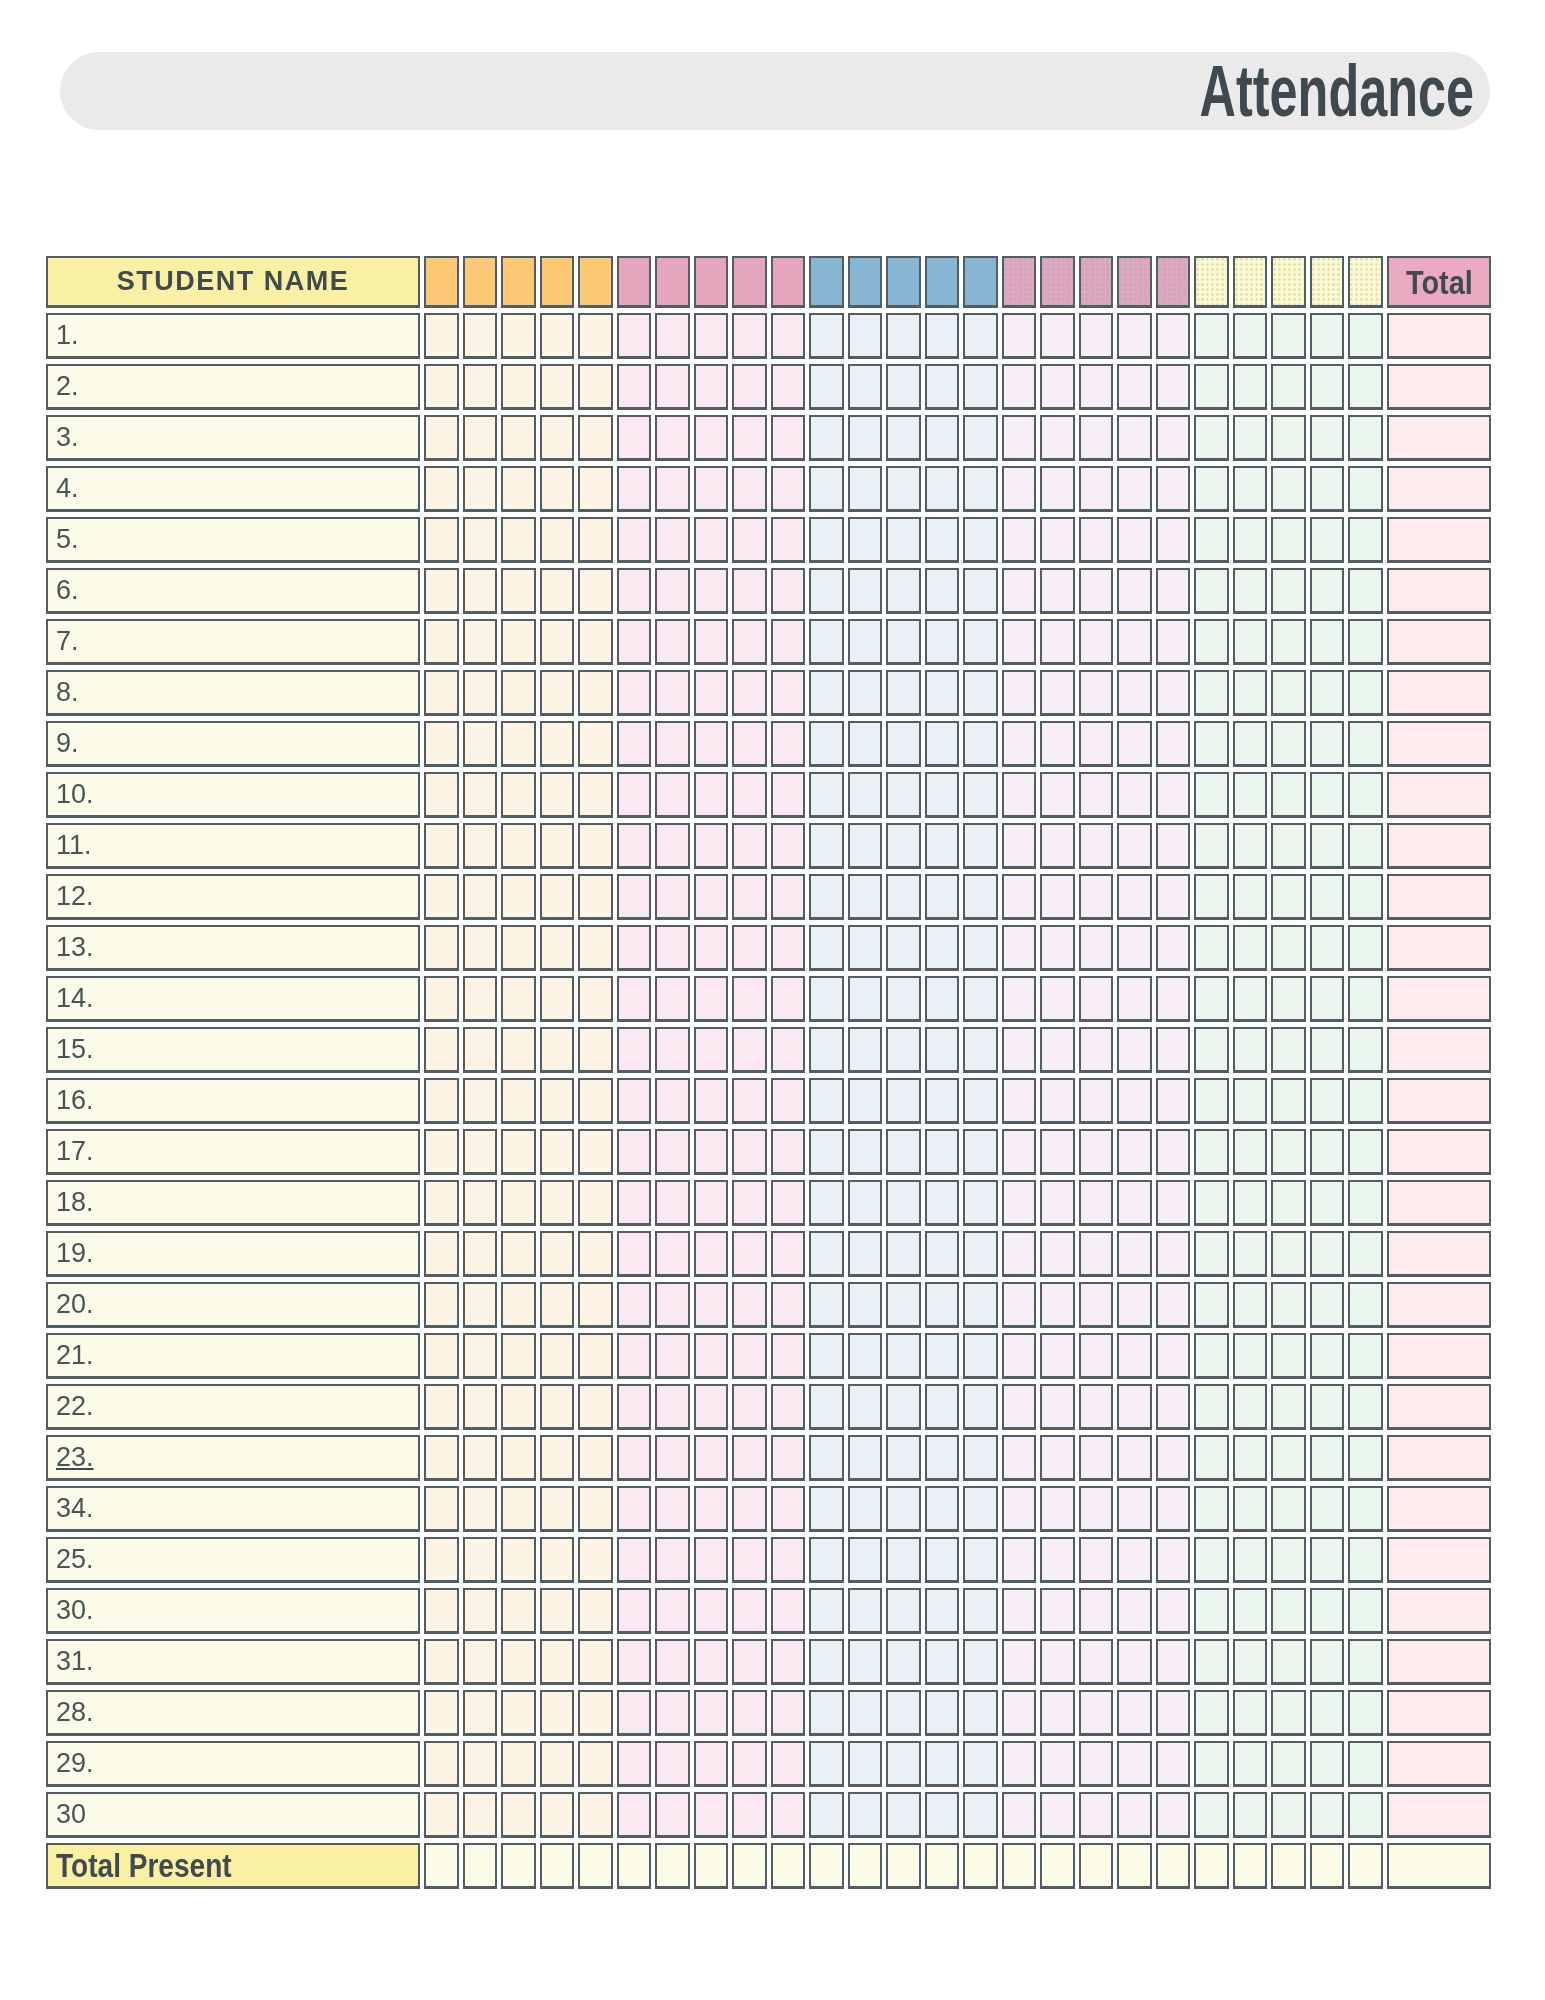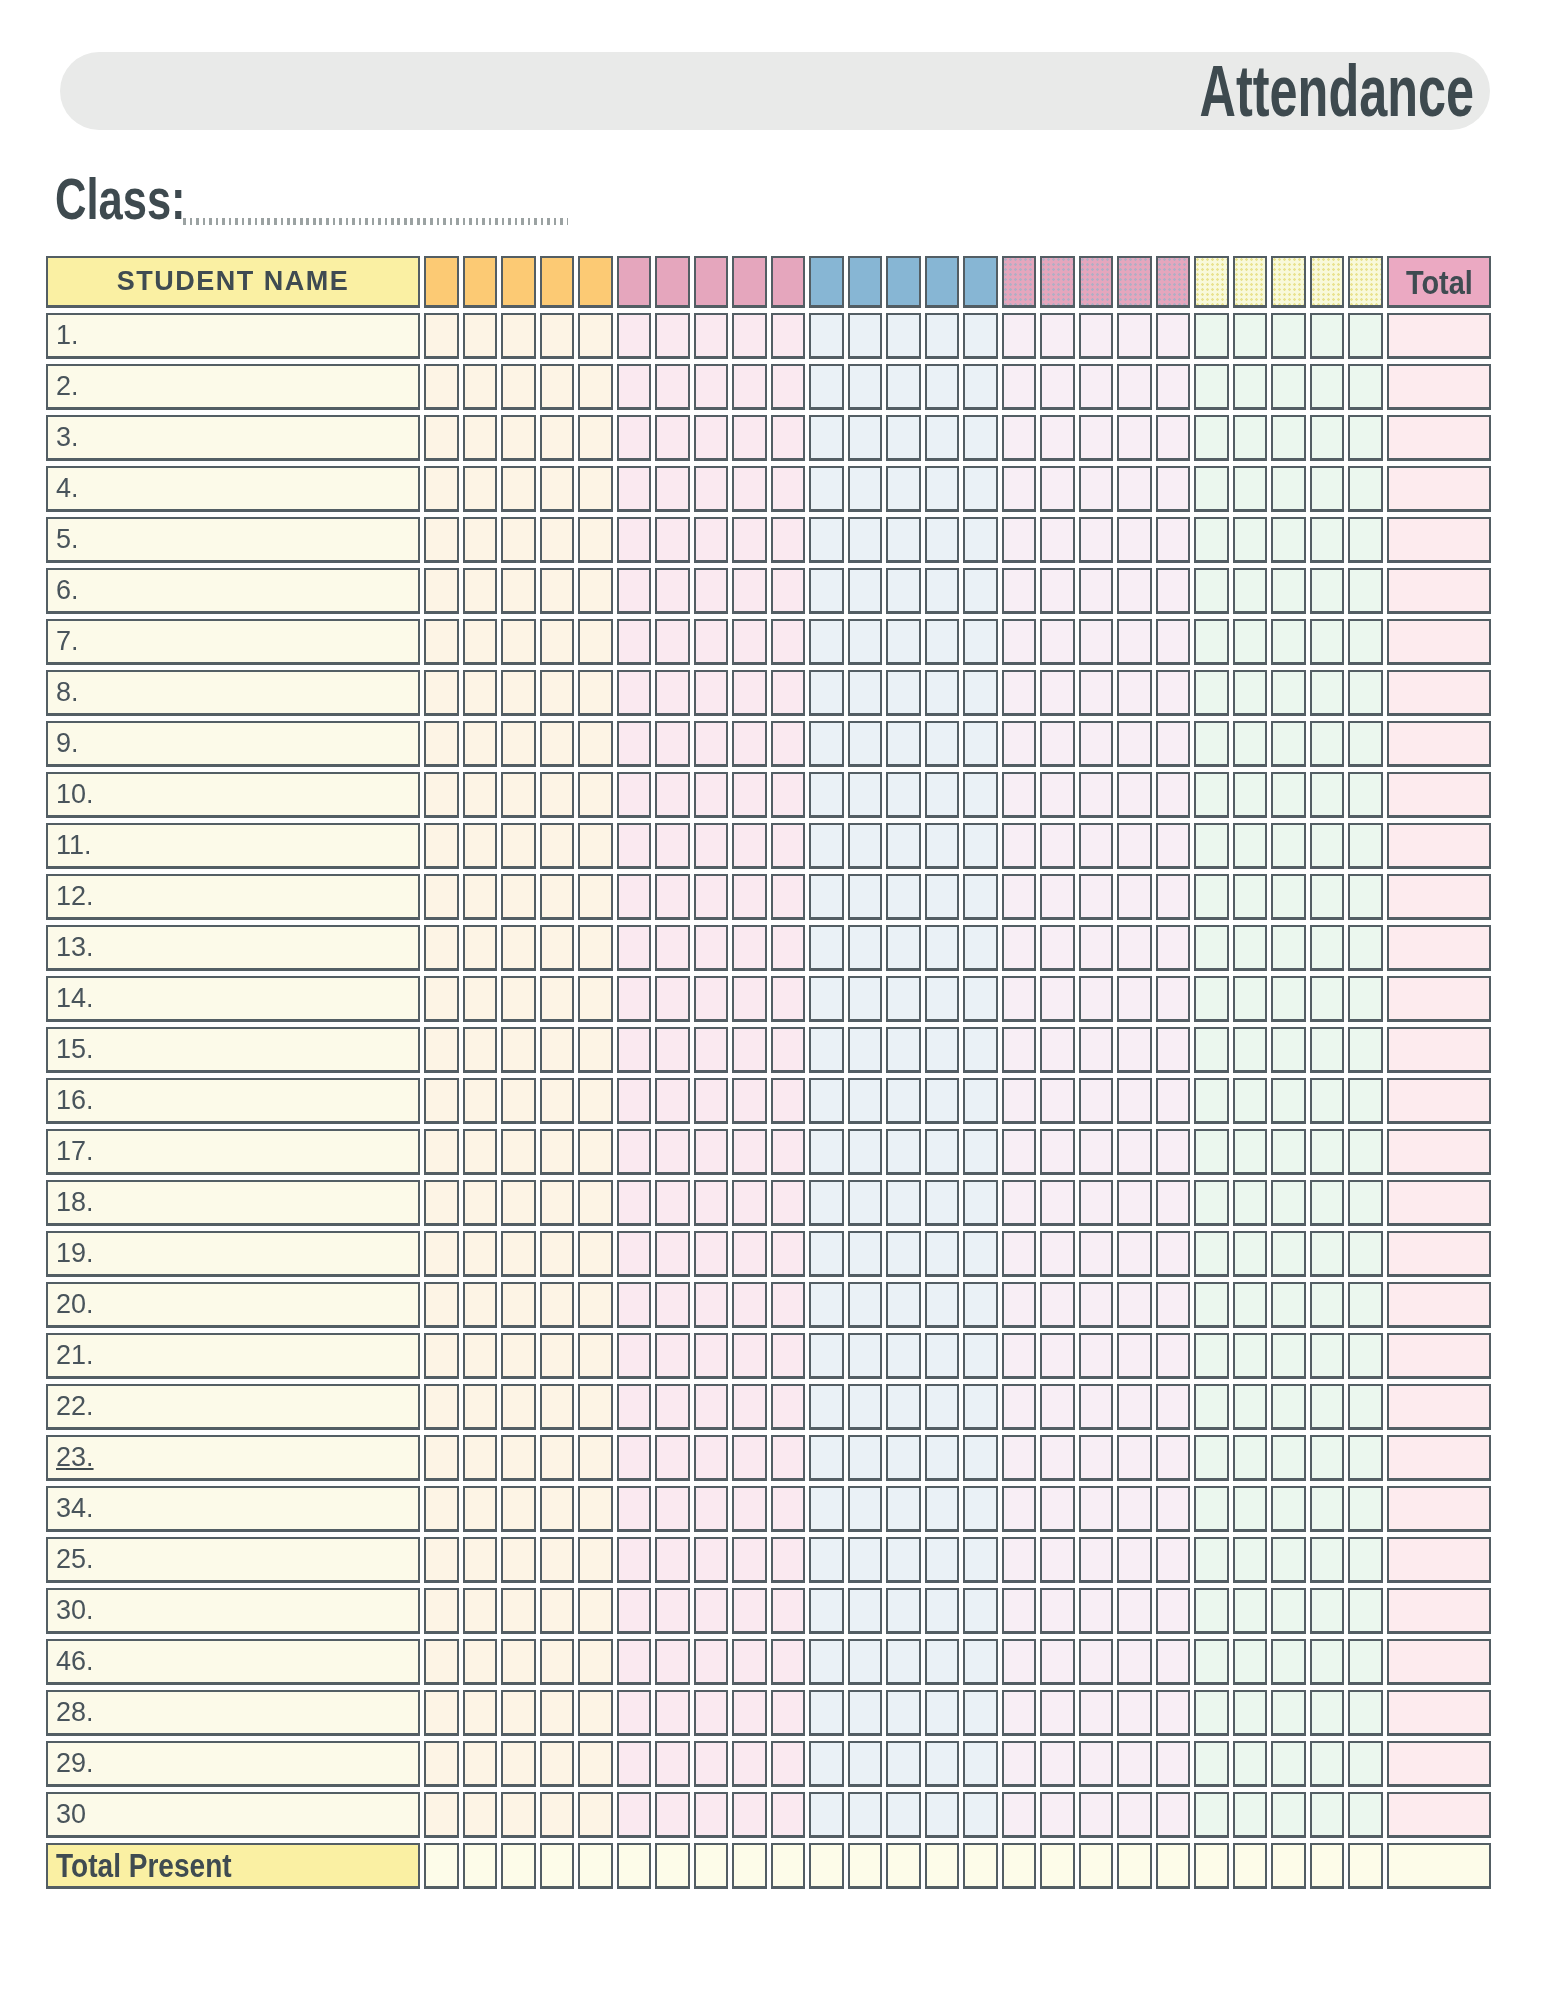--- a/index.html
+++ b/index.html
@@ -43,24 +43,20 @@
 </style>
 </head>
 <body>
 
 <div class="page" style="background: rgb(255, 255, 255); color: rgb(62, 74, 79);">
 
   <div class="banner" id="banner" style="background: rgb(233, 234, 233);">
     <span class="title">Attendance</span>
   </div>
 
-  <div class="field f-class">
-    <span class="label-box lw-class"><span class="condensed field-label">Class:</span></span>
-    <span class="dotline"></span>
-  </div>
 
 
 
   <div class="grid" id="grid">
       <div class="cell name-cell head" style="background-color: rgb(250, 240, 163);">
         <span class="name-head-text">STUDENT NAME</span>
       </div>
       <div class="cell" style="background-color: rgb(252, 202, 116);"></div>
       <div class="cell" style="background-color: rgb(252, 202, 116);"></div>
       <div class="cell" style="background-color: rgb(252, 202, 116);"></div>
@@ -837,21 +833,21 @@
       <div class="cell" style="background-color: rgb(248, 238, 245);"></div>
       <div class="cell" style="background-color: rgb(248, 238, 245);"></div>
       <div class="cell" style="background-color: rgb(248, 238, 245);"></div>
       <div class="cell" style="background-color: rgb(235, 247, 238);"></div>
       <div class="cell" style="background-color: rgb(235, 247, 238);"></div>
       <div class="cell" style="background-color: rgb(235, 247, 238);"></div>
       <div class="cell" style="background-color: rgb(235, 247, 238);"></div>
       <div class="cell" style="background-color: rgb(235, 247, 238);"></div>
       <div class="cell" style="background-color: rgb(253, 235, 238);"></div>
       <div class="cell name-cell" style="background-color: rgb(252, 250, 233);">
-        <span class="row-num">46.</span>
+        <span class="row-num">31.</span>
       </div>
       <div class="cell" style="background-color: rgb(253, 244, 229);"></div>
       <div class="cell" style="background-color: rgb(253, 244, 229);"></div>
       <div class="cell" style="background-color: rgb(253, 244, 229);"></div>
       <div class="cell" style="background-color: rgb(253, 244, 229);"></div>
       <div class="cell" style="background-color: rgb(253, 244, 229);"></div>
       <div class="cell" style="background-color: rgb(250, 233, 240);"></div>
       <div class="cell" style="background-color: rgb(250, 233, 240);"></div>
       <div class="cell" style="background-color: rgb(250, 233, 240);"></div>
       <div class="cell" style="background-color: rgb(250, 233, 240);"></div>

